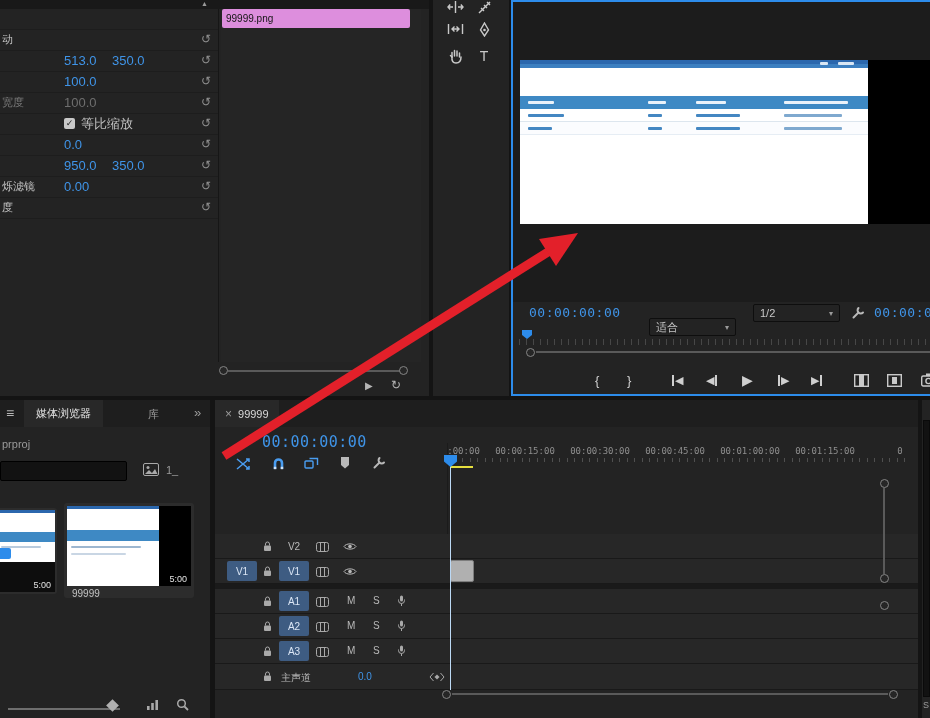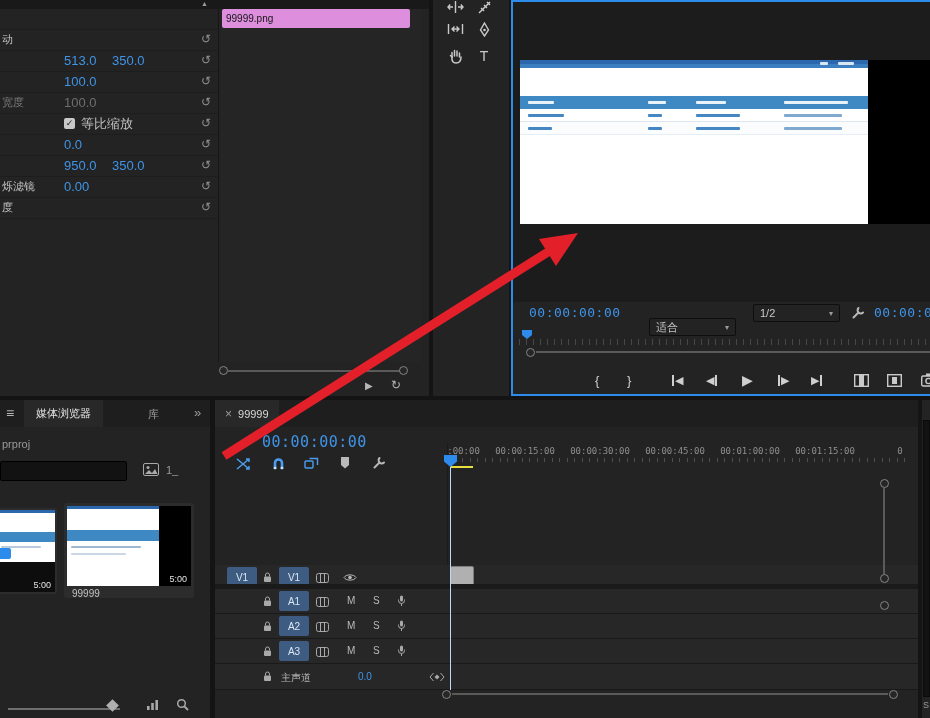--- a/index.html
+++ b/index.html
@@ -372,21 +372,45 @@
       <span class="rlabel mono" style="left:303px;">00:01:00:00</span>
       <span class="rlabel mono" style="left:378px;">00:01:15:00</span>
       <span class="rlabel mono" style="left:453px;">0</span>
       <div class="ticks"></div>
     </div>
 
     <div class="abs" style="left:235px;top:66px;width:23px;height:2px;background:#e6df3e;"></div>
 
     <div class="abs" style="left:232px;top:43px;width:1px;height:247px;background:#1b1b1b;"></div>
 
-    <div class="trackrow" style="top:165px;height:25px;">
+    <div class="trackrow" style="top:134px;height:25px;">
+      <div class="thead">
+        <span class="abs icon" style="left:48px;top:7px;">
+            <svg width="9" height="11" viewBox="0 0 9 11">
+              <path d="M2.5 4.5V3a2 2 0 0 1 4 0v1.5" fill="none" stroke="#a9a9a9"></path>
+              <rect x="1" y="4.5" width="7" height="5.5" rx="1" fill="#a9a9a9"></rect>
+            </svg>
+          </span>
+        <span class="tname" style="left:64px;">V2</span>
+        <span class="abs icon" style="left:101px;top:8px;">
+            <svg width="13" height="10" viewBox="0 0 13 10">
+              <rect x="0.5" y="0.5" width="12" height="9" rx="2" fill="none" stroke="#a9a9a9"></rect>
+              <line x1="4.5" y1="0.5" x2="4.5" y2="9.5" stroke="#a9a9a9"></line>
+              <line x1="8.5" y1="0.5" x2="8.5" y2="9.5" stroke="#a9a9a9"></line>
+            </svg>
+          </span>
+        <span class="abs icon" style="left:128px;top:8px;">
+            <svg width="14" height="9" viewBox="0 0 14 9">
+              <path d="M1 4.5C3 1 11 1 13 4.5C11 8 3 8 1 4.5Z" fill="none" stroke="#b9b9b9"></path>
+              <circle cx="7" cy="4.5" r="1.8" fill="#b9b9b9"></circle>
+            </svg>
+          </span>
+      </div>
+    </div>
+    <div class="trackrow" style="top:159px;height:25px;">
       <div class="thead">
         <span class="tname tgt" style="left:12px;">V1</span>
         <span class="abs icon" style="left:48px;top:7px;">
             <svg width="9" height="11" viewBox="0 0 9 11">
               <path d="M2.5 4.5V3a2 2 0 0 1 4 0v1.5" fill="none" stroke="#a9a9a9"></path>
               <rect x="1" y="4.5" width="7" height="5.5" rx="1" fill="#a9a9a9"></rect>
             </svg>
           </span>
         <span class="tname tgt" style="left:64px;">V1</span>
         <span class="abs icon" style="left:101px;top:8px;">

